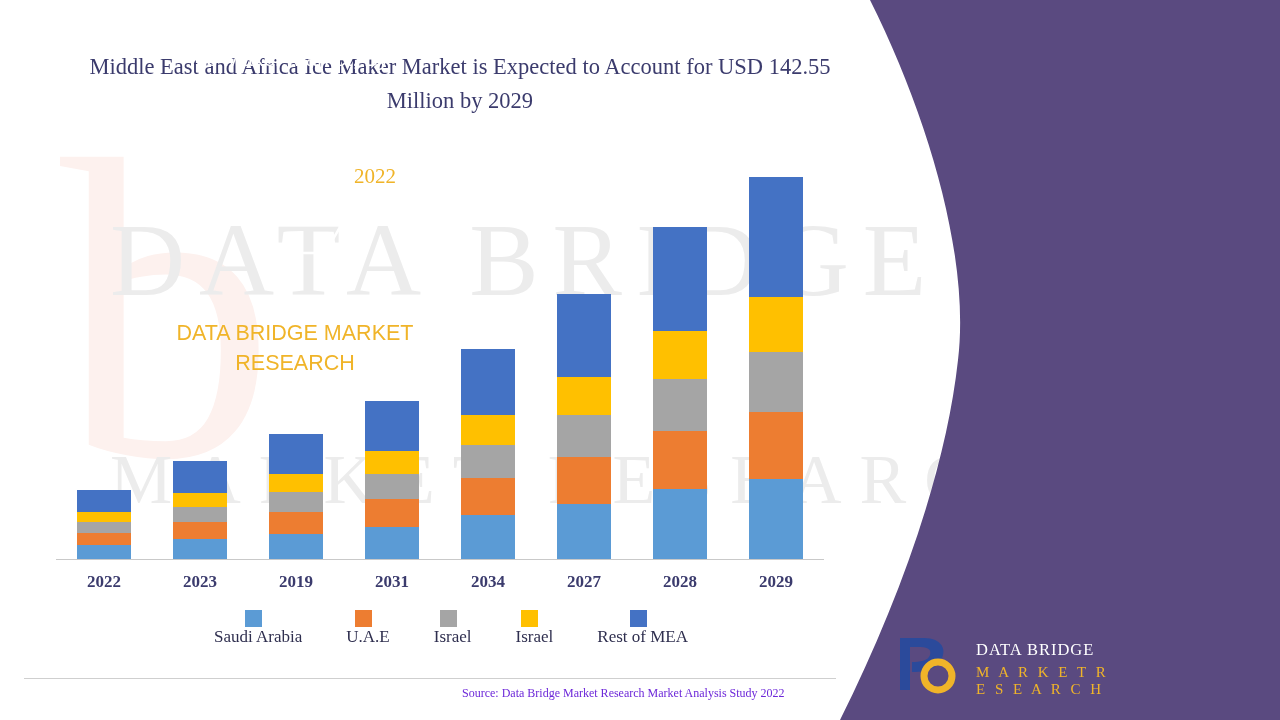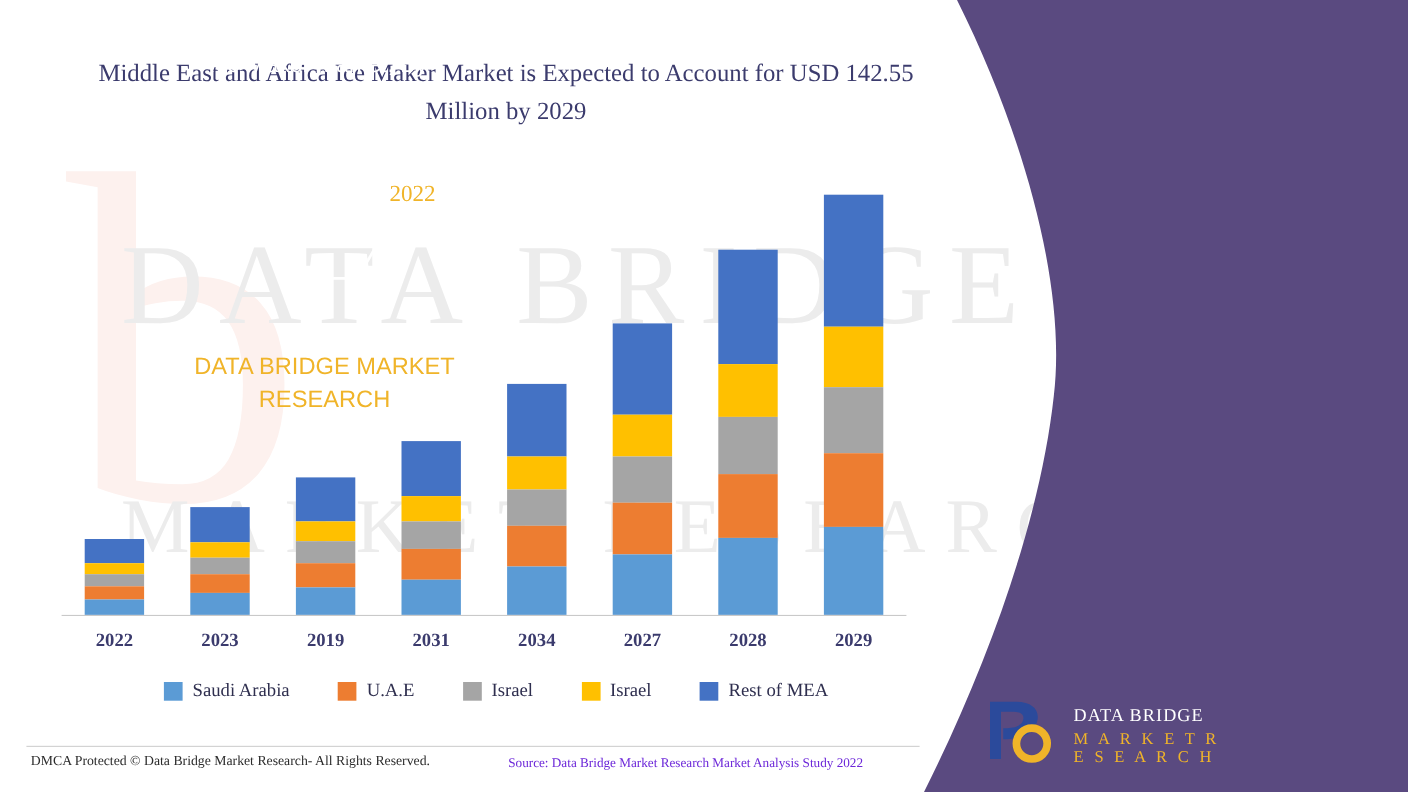--- a/index.html
+++ b/index.html
@@ -80,21 +80,21 @@
   .xlabels div{
     flex:1 1 0;text-align:center;color:#3b3b6d;font-weight:bold;font-size:17px;
     font-family:"Liberation Serif", serif;
   }
 
   
   .legend{
     position:absolute;left:56px;top:612px;width:790px;height:32px;z-index:4;
     display:flex;align-items:center;justify-content:center;
   }
-  .legend-item{display:flex;align-items:center;margin:0 22px;}
+  .legend-item{display:flex;align-items:center;margin:0 22px;flex-direction:column;}
   .legend-swatch{width:17px;height:17px;margin-right:9px;display:inline-block;}
   .legend-label{
     color:#2f2f4f;font-size:17px;font-family:"Liberation Serif", serif;
   }
 
   
   .footer-sep{
     position:absolute;left:24px;top:678px;width:812px;height:1px;background:#cfcfcf;z-index:4;
   }
   .footer-left{
@@ -220,21 +220,20 @@
         <span class="legend-swatch" style="background: rgb(255, 192, 0);"></span>
         <span class="legend-label">Israel</span>
       </div>
       <div class="legend-item">
         <span class="legend-swatch" style="background: rgb(68, 114, 196);"></span>
         <span class="legend-label">Rest of MEA</span>
       </div>
     </div>
 
   <div class="footer-sep"></div>
-  <div class="footer-left">DMCA Protected © Data Bridge Market Research- All Rights Reserved.</div>
   <div class="footer-right">Source: Data Bridge Market Research Market Analysis Study 2022</div>
 
   <div class="right-panel"></div>
   <div class="panel-title">Middle East and Africa Ice Maker Market, By 2029</div>
 
   <div class="hexwrap">
     <svg width="200" height="160" viewBox="0 0 200 160">
       <polygon points="10,80 35,37 85,37 110,80 85,123 35,123" fill="none" stroke="#ffffff" stroke-width="2.5"></polygon>
       <polygon points="85,45 110,2 160,2 185,45 160,88 110,88" fill="none" stroke="#ffffff" stroke-width="2.5"></polygon>
       <text id="hexL" x="60" y="88" text-anchor="middle" fill="#ffffff" font-family="Liberation Serif, serif" font-size="21">2029</text>

